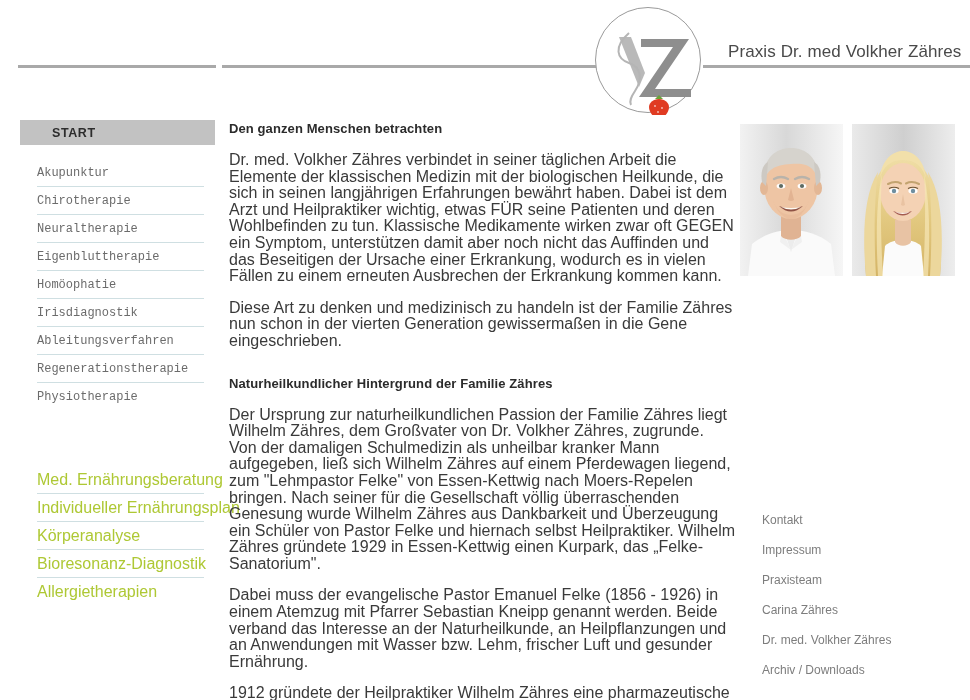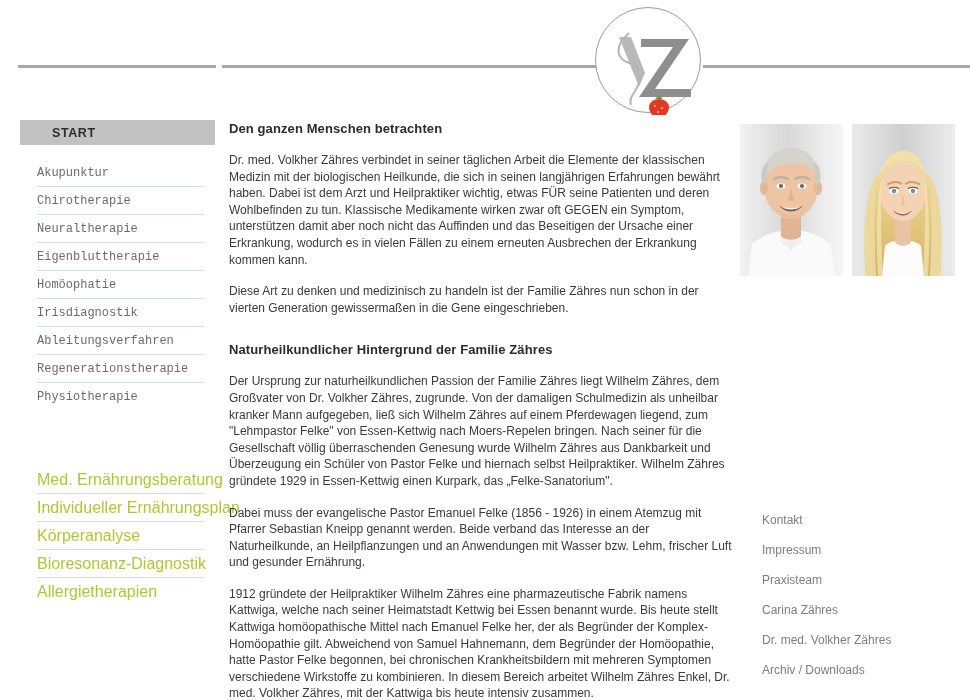--- a/index.html
+++ b/index.html
@@ -114,21 +114,21 @@
   .main h2 {
     margin: 0 0 16px 0;
     font-size: 13px;
     font-weight: bold;
     color: #2b2b2b;
     letter-spacing: .1px;
   }
   .main h2.second { margin-top: 26px; }
   .main p {
     margin: 0 0 15px 0;
-    font-size: 12px;
+    font-size: 16px;
     line-height: 16.6px;
     color: #3a3a3a;
   }
 
   
   .photos {
     position: absolute;
     left: 740px; top: 124px;
     display: flex;
     gap: 9px;
@@ -177,20 +177,21 @@
         <g>
           <path d="M64 92 C58 92, 54 96, 54 100 C54 106, 60 112, 64 112 C68 112, 74 106, 74 100 C74 96, 70 92, 64 92 Z" fill="#e03b22"></path>
           <path d="M60 92 L64 88 L68 92 Z" fill="#6aa33a"></path>
           <circle cx="60" cy="99" r="0.9" fill="#fff" opacity=".7"></circle>
           <circle cx="67" cy="101" r="0.9" fill="#fff" opacity=".7"></circle>
           <circle cx="63" cy="105" r="0.9" fill="#fff" opacity=".7"></circle>
         </g>
       </svg>
     </div>
 
+    <div class="brand">Praxis Dr. med Volkher Zähres</div>
   </div>
 
   <nav class="leftnav">
     <div class="nav-start">
       <span>START</span>
     </div>
 
     <div class="nav-group-top">
       <div class="nav-item">
           <span>Akupunktur</span>

